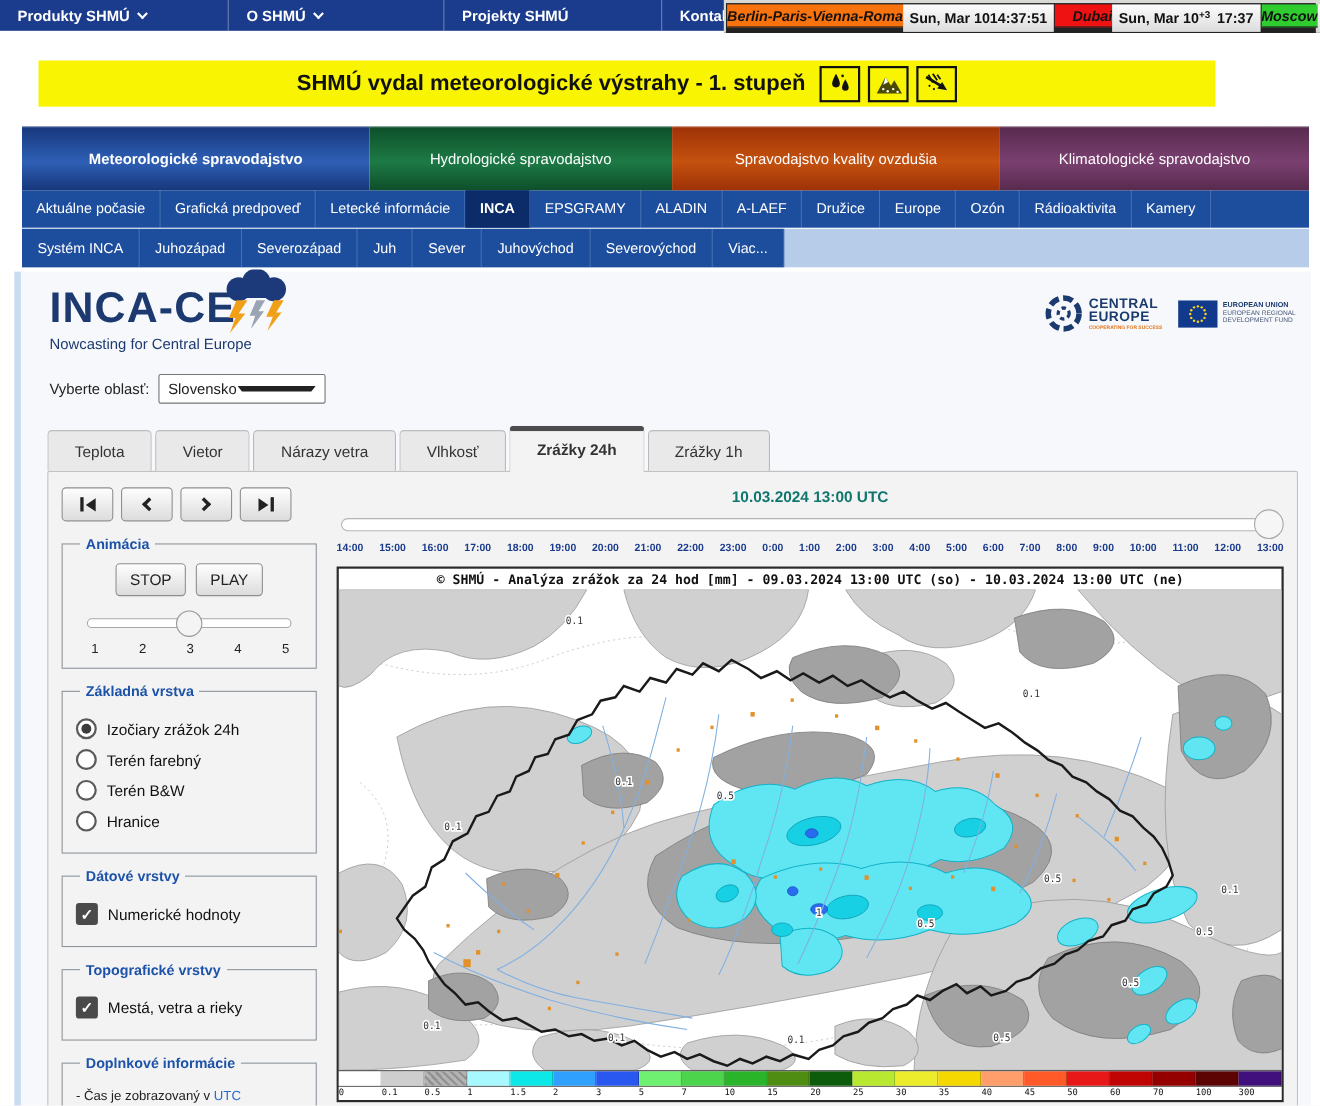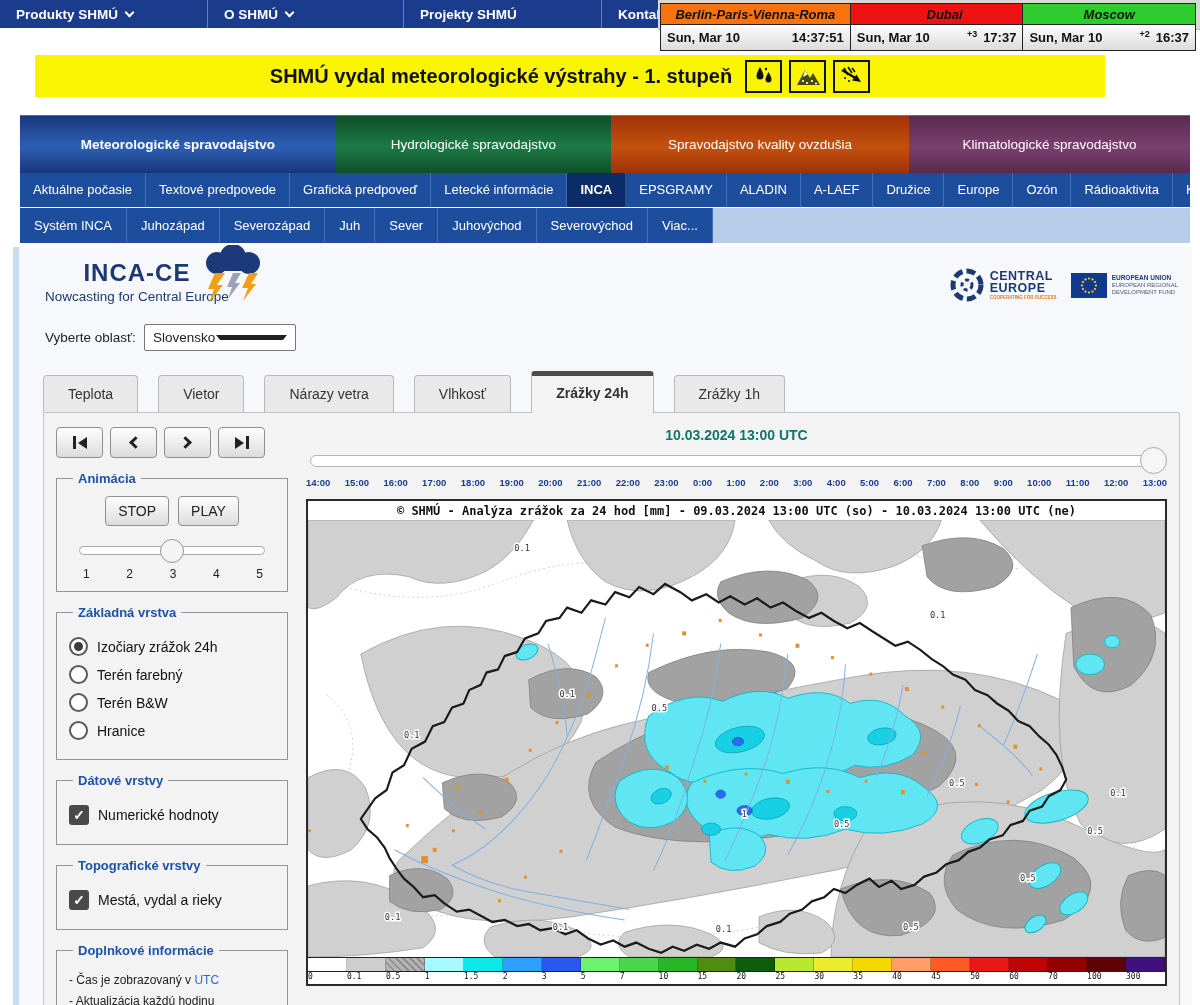--- a/index.html
+++ b/index.html
@@ -10,21 +10,21 @@
   .tn-item { display:flex; align-items:center; gap:8px; padding:0 16px; color:#fff; font-weight:bold;
     font-size:13.5px; border-right:1px solid rgba(255,255,255,.35); cursor:pointer; }
   .tn-item:nth-child(1){ width:208px; } .tn-item:nth-child(2){ width:196px; } .tn-item:nth-child(3){ width:198px; }
   .chev { width:7px; height:7px; border-right:2px solid #fff; border-bottom:2px solid #fff;
     transform:rotate(45deg); margin-top:-4px; }
   #behind-strip { position:absolute; left:658px; top:0; width:542px; height:30px; background:#d8d8d4;
     border-bottom:1px solid #bbb; }
   
   #world-clock { position:absolute; left:660px; top:3px; width:536px; display:flex; z-index:5;
     border:1px solid #222; background:#222; gap:1px; }
-  .clock-col { flex:1; display:flex; flex-direction:column; }
+  .clock-col { flex:1; display:flex; }
   .clock-col:first-child { flex:1.1; }
   .clock-head { height:21px; line-height:21px; text-align:center; font-weight:bold; font-style:italic;
     font-size:13px; color:#111; border-bottom:1px solid #222; white-space:nowrap; overflow:hidden; }
   .clock-time { height:25px; display:flex; align-items:center; padding:0 6px;
     background:linear-gradient(180deg,#fdfdfd,#dcdcdc); font-weight:bold; font-size:13px; color:#111; }
   .cdate { flex:1; white-space:nowrap; }
   .coff { font-size:9px; margin-right:6px; position:relative; top:-4px; font-weight:bold; }
   .ctime { white-space:nowrap; }
   
   #warning-banner { margin:27px 0 0 35px; width:1070px; height:42px; background:#f8f402;
@@ -45,40 +45,40 @@
   
   #region-nav { margin:1px 10px 0 20px; height:35px; background:#b7cce9; display:flex; }
   #region-items { display:inline-flex; background:#1d4e9e; }
   .rn-item { color:#fff; font-size:13px; line-height:35px; padding:0 14px;
     border-right:1px solid rgba(255,255,255,.18); cursor:pointer; white-space:nowrap; }
   
   #content { margin:4px 8px 0 13px; border-left:6px solid #cadcf2; background:#f7f8fb;
     padding:12px 10px 8px 12px; height:766px; }
   #logo-row { display:flex; justify-content:space-between; align-items:flex-start; padding:0 4px 0 14px; }
   #inca-logo { position:relative; }
-  #inca-title { font-size:24px; font-weight:bold; color:#1c3a70; letter-spacing:1px;text-align:center; }
+  #inca-title { font-size:39px; font-weight:bold; color:#1c3a70; letter-spacing:1px; }
   #inca-sub { font-size:13.5px; color:#1c3a70; margin-top:2px; }
   #inca-cloud { position:absolute; left:142px; top:-14px; }
   #partner-logos { display:flex; gap:14px; align-items:center; margin-top:8px; }
   .pl-box { display:flex; gap:5px; align-items:center; }
   .ce-text { line-height:1; }
   .ce-line { font-size:12.5px; font-weight:bold; color:#1b3a6e; letter-spacing:.5px; }
   .ce-small { font-size:4.5px; color:#e07820; font-weight:bold; margin-top:1px; }
   .eu-text { line-height:1.15; }
   .eu-line1 { font-size:6.5px; font-weight:bold; color:#1b3a6e; }
   .eu-line2 { font-size:6px; color:#4a5a7a; }
   
   #select-row { margin:20px 0 0 14px; display:flex; align-items:center; font-size:13.5px; color:#222; }
   #area-select { margin-left:8px; width:152px; height:27px; background:#fff; border:1px solid #767676;
     border-radius:2px; display:flex; align-items:center; padding:0 8px; font-size:13.5px; cursor:pointer; }
   #area-select span { flex:1; }
   .sel-chev { width:0; height:0; border-left:4px solid transparent; border-right:4px solid transparent;
     border-top:5px solid #222; }
   
-  #product-tabs { margin:20px 0 0 12px; display:flex; gap:20px; align-items:flex-end; position:relative; z-index:2; }
+  #product-tabs { margin:20px 0 0 12px; display:flex; gap:3px; align-items:flex-end; position:relative; z-index:2; }
   .p-tab { background:#e9e9e9; border:1px solid #b9b9b9; border-bottom:none; border-radius:4px 4px 0 0;
     padding:10px 24px; font-size:14px; color:#333; cursor:pointer; }
   .p-tab.active { background:#f3f3f3; font-weight:bold; border-top:5px solid #4c4c4c; padding-top:9px;
     margin-bottom:-1px; padding-bottom:12px; }
   
   #panel { margin-left:12px; margin-right:2px; border:1px solid #c2c2c2; border-radius:2px;
     background:#f3f3f3; padding:14px 12px 12px 12px; display:flex; height:604px; }
   #left-col { width:232px; flex:none; }
   #player { display:flex; gap:7px; }
   .pb { width:47px; height:31px; background:linear-gradient(180deg,#fefefe,#dcdcdc);
@@ -208,21 +208,20 @@
 </div>
 
 <div id="main-tabs">
     <div class="main-tab active" style="background: linear-gradient(rgb(23, 55, 124), rgb(46, 95, 180) 55%, rgb(23, 55, 124)); width: 27%;">Meteorologické spravodajstvo</div>
     <div class="main-tab" style="background: linear-gradient(rgb(13, 79, 42), rgb(29, 122, 69) 55%, rgb(13, 79, 42)); width: 23.5%;">Hydrologické spravodajstvo</div>
     <div class="main-tab" style="background: linear-gradient(rgb(158, 50, 7), rgb(196, 81, 15) 55%, rgb(158, 50, 7)); width: 25.5%;">Spravodajstvo kvality ovzdušia</div>
     <div class="main-tab" style="background: linear-gradient(rgb(88, 42, 78), rgb(122, 64, 112) 55%, rgb(88, 42, 78)); width: 24%;">Klimatologické spravodajstvo</div>
   </div>
 <div id="sub-nav">
     <div class="sn-item">Aktuálne počasie</div>
-    <div class="sn-item">Textové predpovede</div>
     <div class="sn-item">Grafická predpoveď</div>
     <div class="sn-item">Letecké informácie</div>
     <div class="sn-item active">INCA</div>
     <div class="sn-item">EPSGRAMY</div>
     <div class="sn-item">ALADIN</div>
     <div class="sn-item">A-LAEF</div>
     <div class="sn-item">Družice</div>
     <div class="sn-item">Europe</div>
     <div class="sn-item">Ozón</div>
     <div class="sn-item">Rádioaktivita</div>
@@ -381,21 +380,21 @@
               <span class="opt-label">Numerické hodnoty</span>
             </div>
           </div>
       </fieldset>
 
       <fieldset>
         <legend>Topografické vrstvy</legend>
         <div id="topo-layer-options">
             <div class="opt-row">
               <span class="checkbox">✓</span>
-              <span class="opt-label">Mestá, vydal a rieky</span>
+              <span class="opt-label">Mestá, vetra a rieky</span>
             </div>
           </div>
       </fieldset>
 
       <fieldset>
         <legend>Doplnkové informácie</legend>
         <div class="info-line">
           <span>- Čas je zobrazovaný v </span><span class="link">UTC</span>
         </div>
         <div class="info-line">- Aktualizácia každú hodinu</div>

